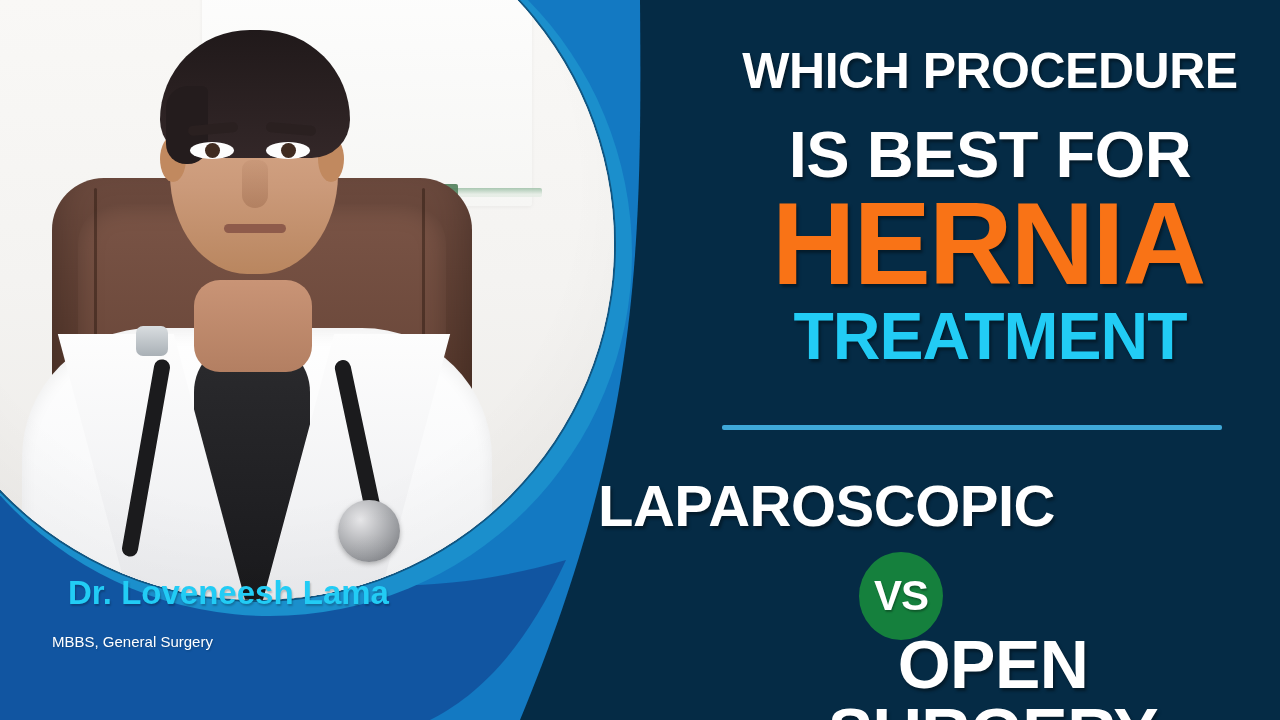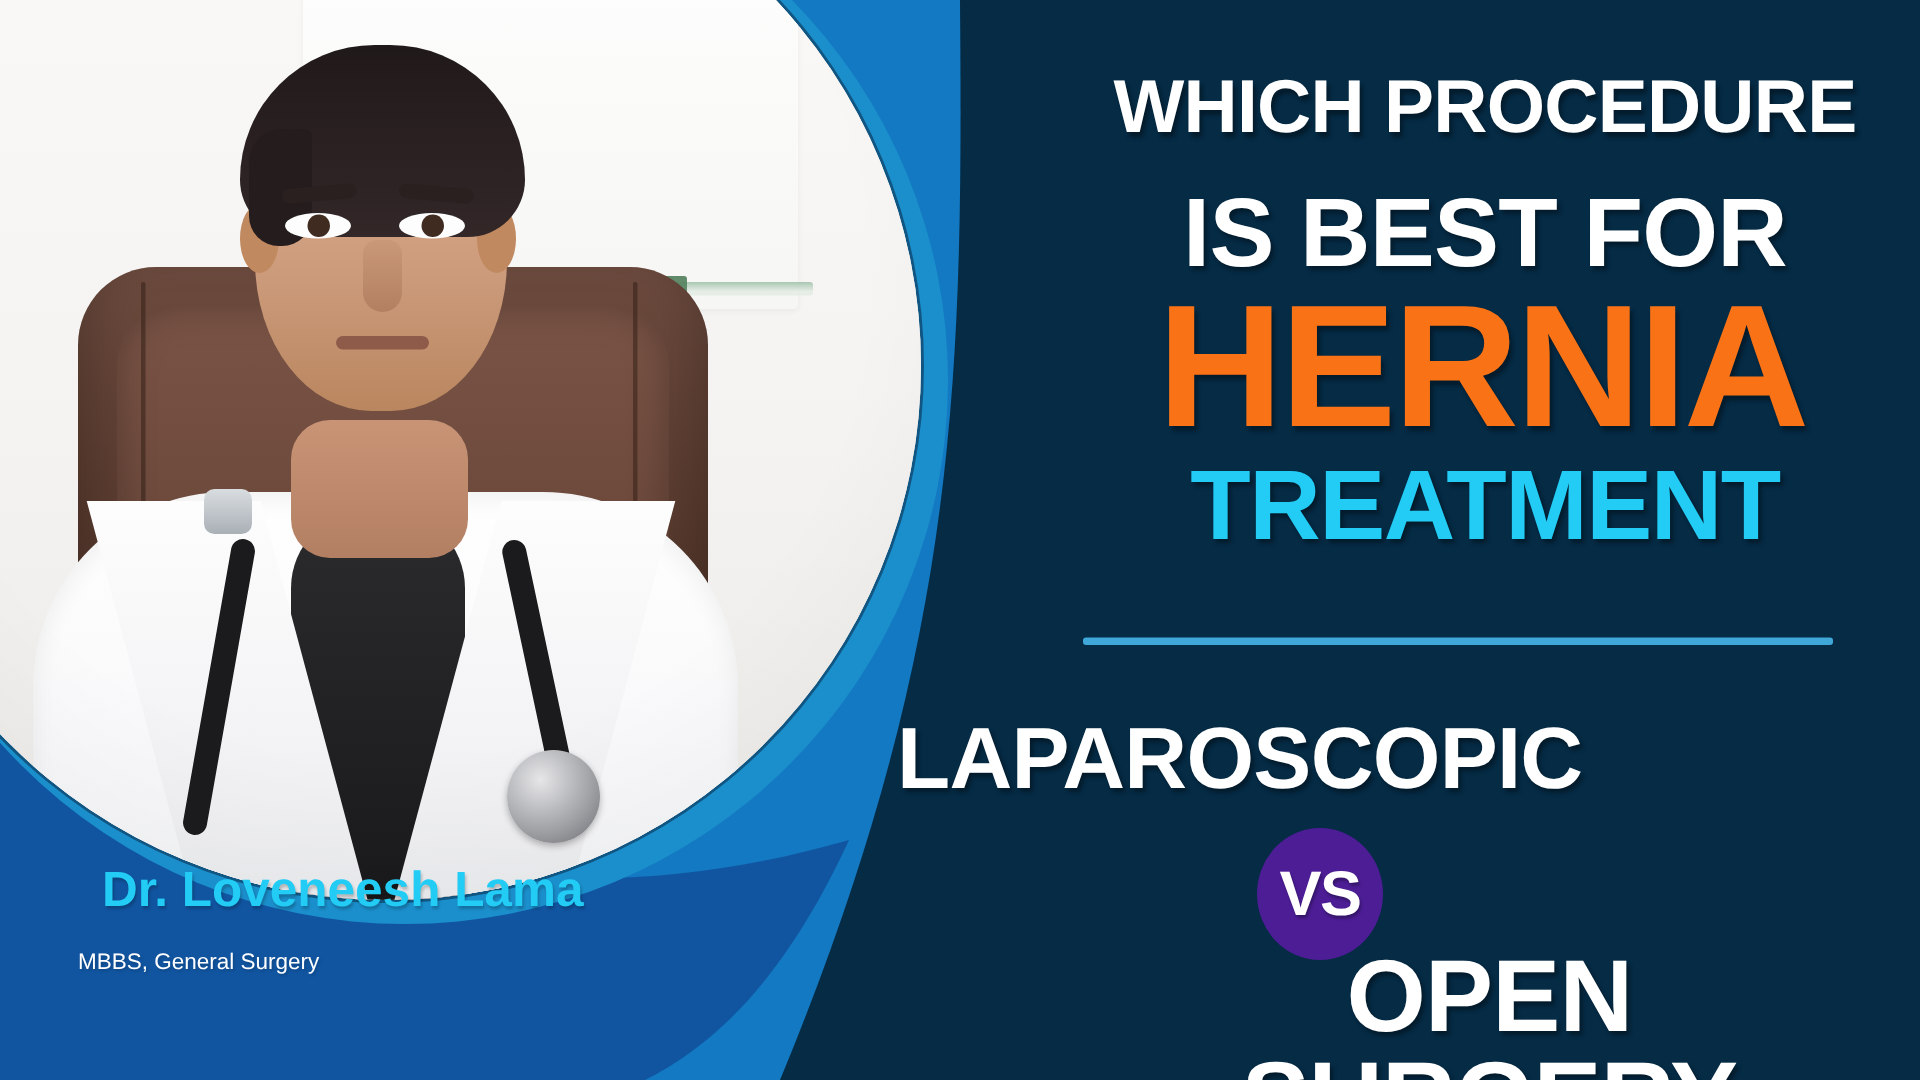--- a/index.html
+++ b/index.html
@@ -168,23 +168,23 @@
     background:#3FA8D8;border-radius:2px;
   }
 
   .cmp-lapa{
     position:absolute;left:598px;top:477px;width:456px;
     text-align:left;color:#fff;font-size:58px;font-weight:700;
     line-height:1;letter-spacing:-.5px;
     text-shadow:2px 3px 3px rgba(0,0,0,.38);
   }
   .vs-badge{
-    position:absolute;left:838px;top:552px;width:84px;height:88px;
+    position:absolute;left:859px;top:552px;width:84px;height:88px;
     border-radius:50%;
-    background:#4c1d95;
+    background:#15803d;
     display:flex;align-items:center;justify-content:center;
   }
   .vs-badge span{
     color:#fff;font-size:42px;font-weight:700;line-height:1;
     letter-spacing:-1px;
     text-shadow:1px 2px 2px rgba(0,0,0,.30);
   }
   .cmp-open{
     position:absolute;left:765px;top:630px;width:456px;
     text-align:center;color:#fff;font-size:68px;font-weight:700;

